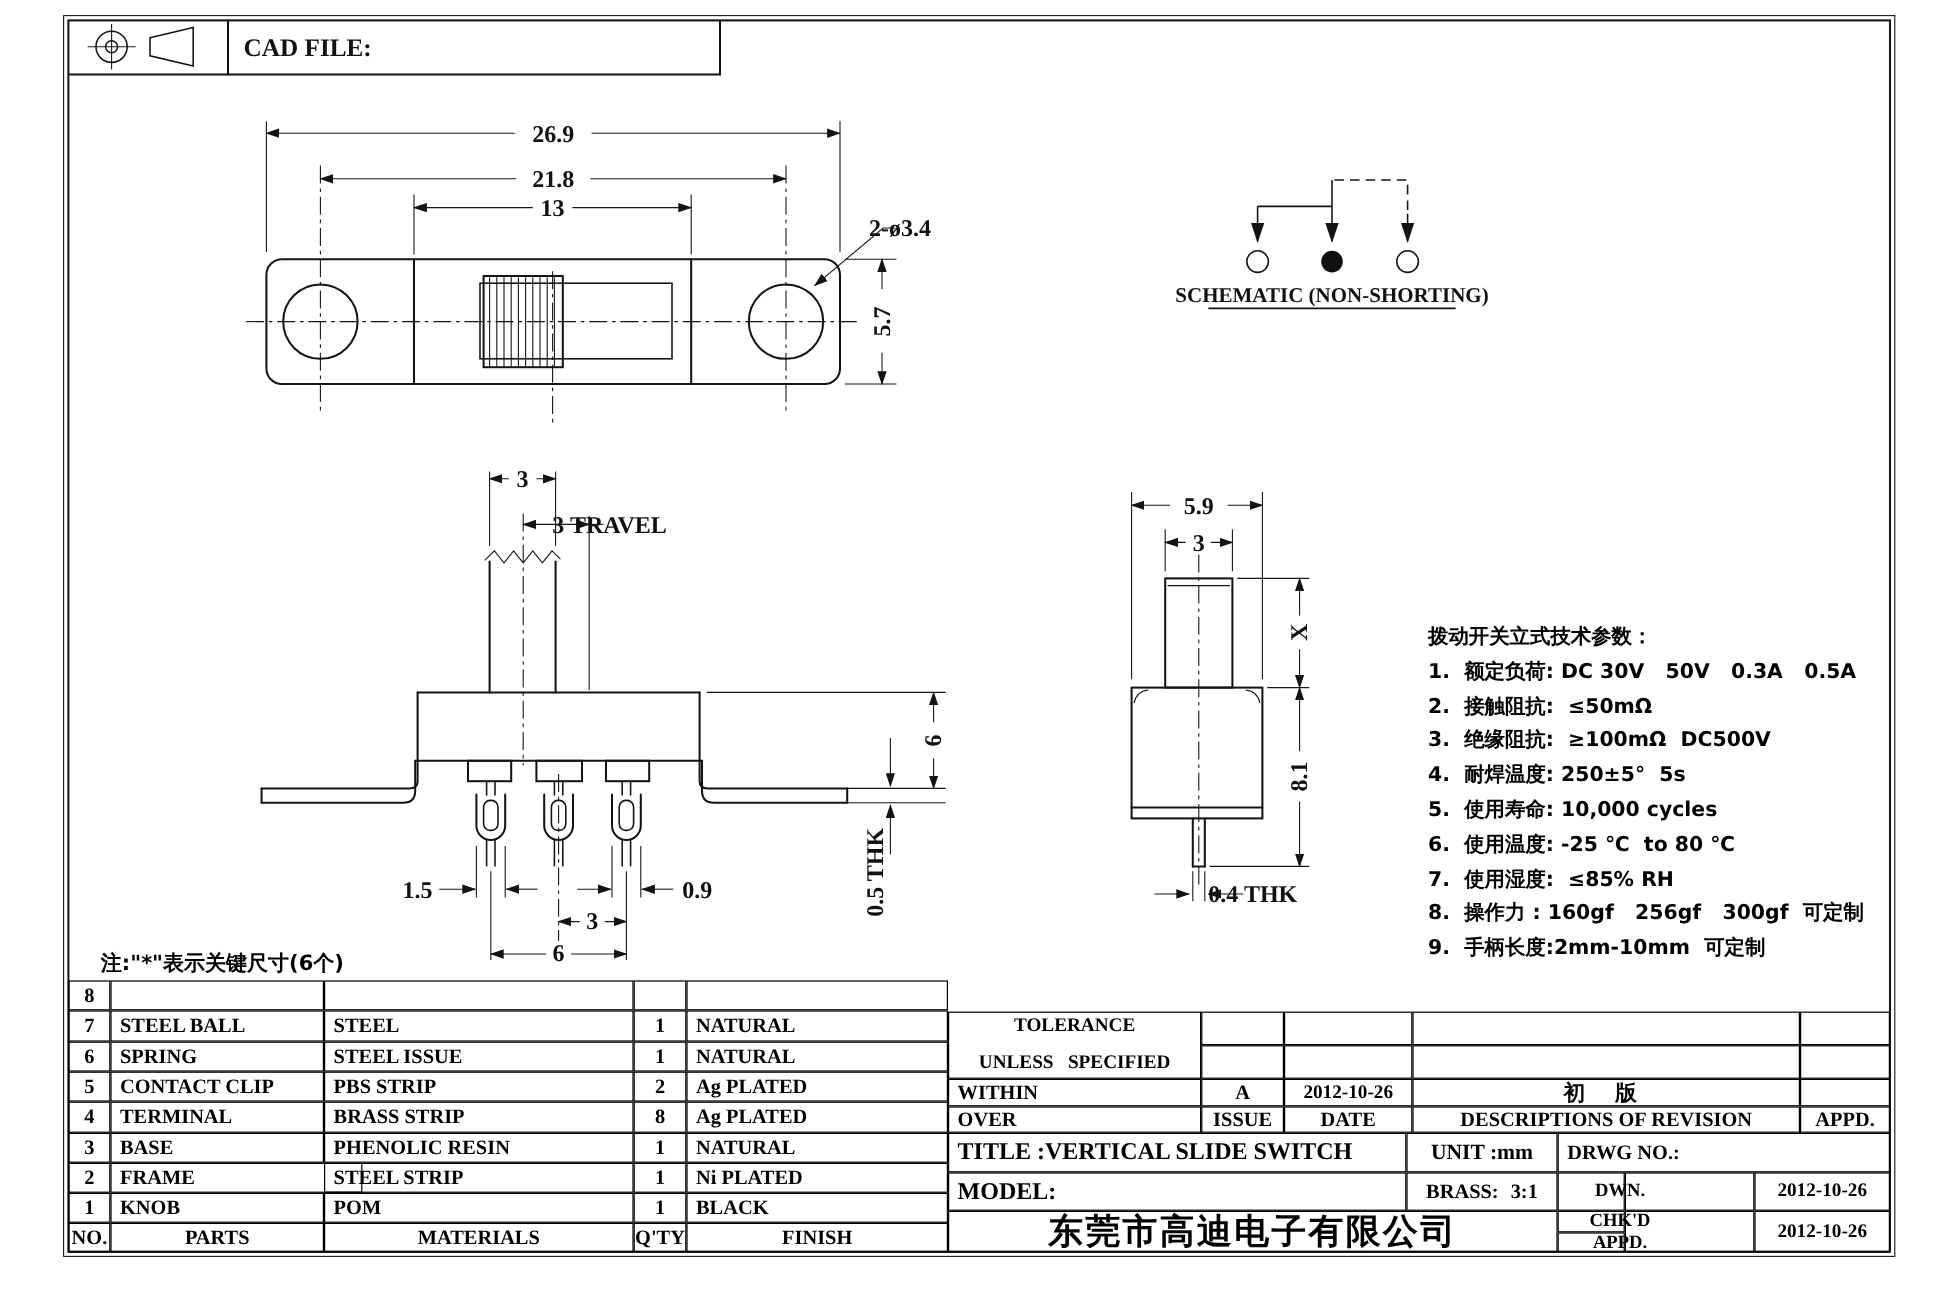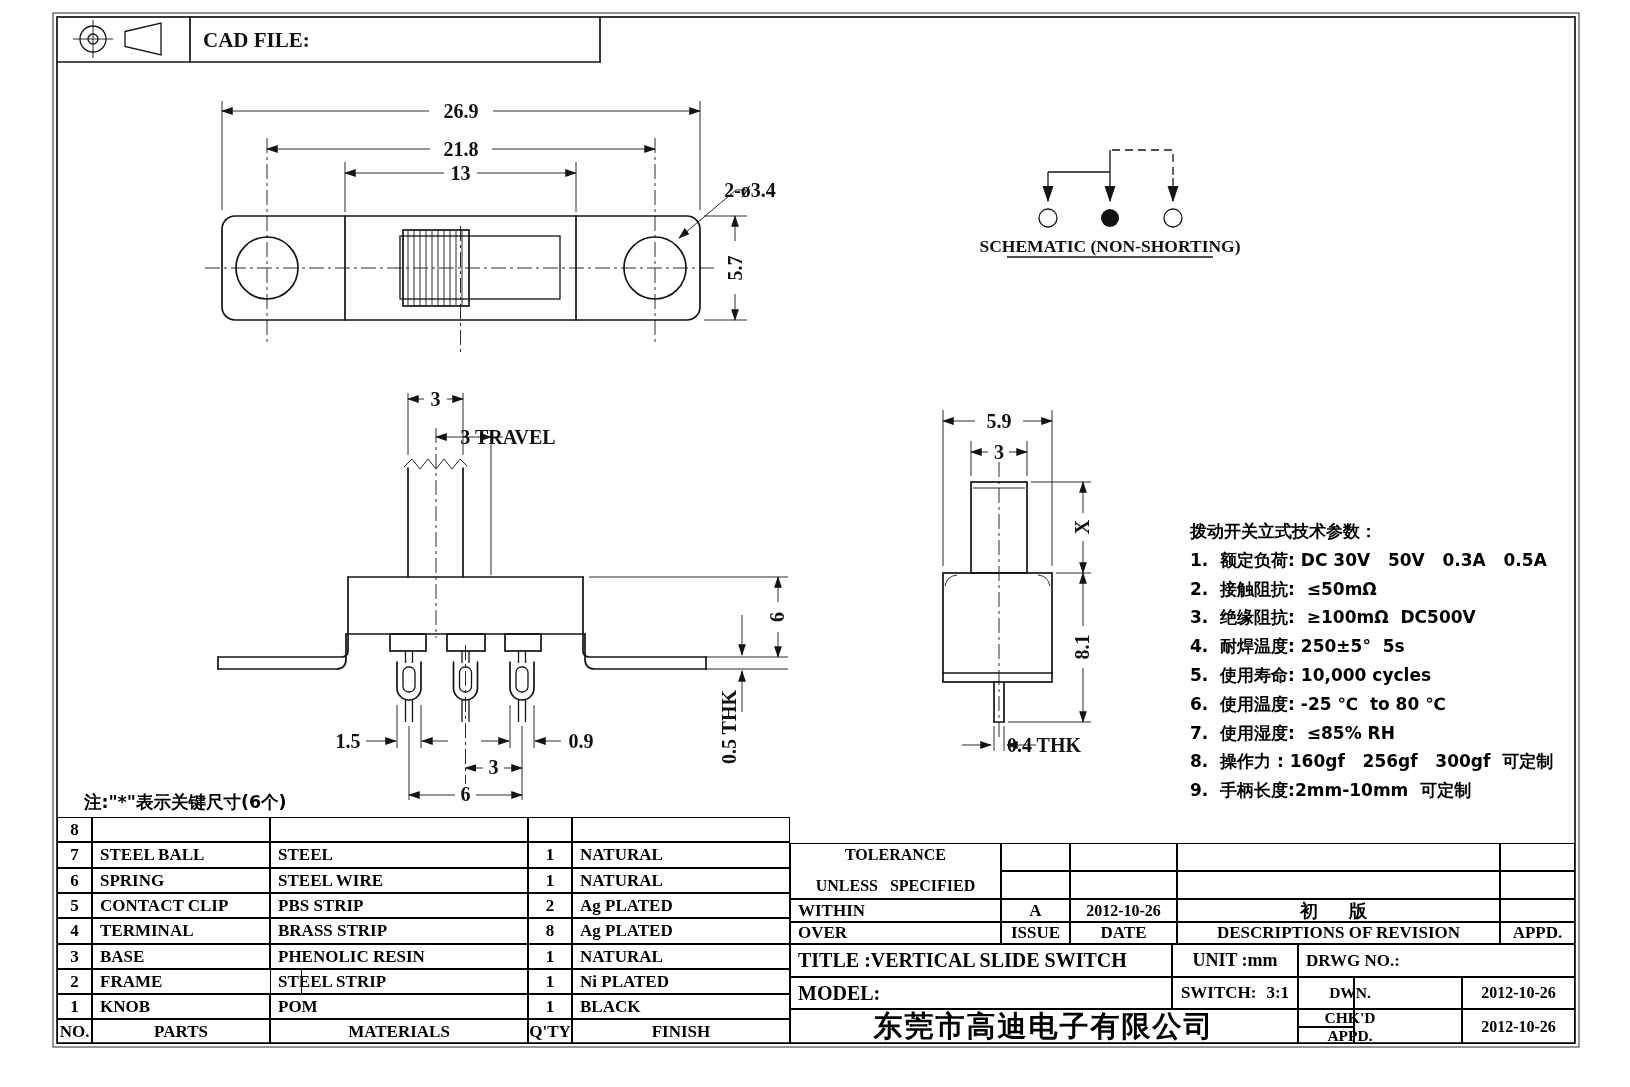--- a/index.html
+++ b/index.html
@@ -20,21 +20,21 @@
   .cell{position:absolute;box-sizing:border-box;border:1.6px solid #000;display:flex;
         align-items:center;justify-content:center;font-weight:bold;font-size:17px;white-space:pre;}
   .cl-left{justify-content:flex-start;padding-left:7px;}
   .specs{position:absolute;left:1190px;top:517px;width:400px;}
   .spec-line{font-family:"DejaVu Sans","Liberation Sans",sans-serif;font-weight:bold;
              font-size:17px;line-height:28.8px;white-space:pre;color:#000;}
   .note{position:absolute;left:84px;top:790px;font-weight:bold;font-size:17.5px;
         font-family:"DejaVu Sans",sans-serif;}
   .two-line{flex-direction:column;line-height:1.3;font-size:16px;gap:10px;}
   .company{font-family:"DejaVu Sans",sans-serif;font-size:29px;letter-spacing:2px;}
-  .rev-desc{letter-spacing:10px;font-size:18px;font-family:Liberation Mono, monospace;}
+  .rev-desc{letter-spacing:10px;font-size:18px;font-family:Liberation Sans, sans-serif;}
   .small-lab{font-size:15.5px;padding-left:48px;}
   .datec{font-size:16px;}
   .tlabel{font-size:20px;}
 </style>
 </head>
 <body>
 
 <div id="sheet">
 
 <svg width="1630" height="1087" viewBox="0 0 1630 1087">
@@ -275,21 +275,21 @@
   <div class="cell cl-left" style="left:572px;top:817px;width:218px;height:25px"></div>
 
   <div class="cell" style="left:57px;top:842px;width:35px;height:26px">7</div>
   <div class="cell cl-left" style="left:92px;top:842px;width:178px;height:26px">STEEL BALL</div>
   <div class="cell cl-left" style="left:270px;top:842px;width:258px;height:26px">STEEL</div>
   <div class="cell" style="left:528px;top:842px;width:44px;height:26px">1</div>
   <div class="cell cl-left" style="left:572px;top:842px;width:218px;height:26px">NATURAL</div>
 
   <div class="cell" style="left:57px;top:868px;width:35px;height:25px">6</div>
   <div class="cell cl-left" style="left:92px;top:868px;width:178px;height:25px">SPRING</div>
-  <div class="cell cl-left" style="left:270px;top:868px;width:258px;height:25px">STEEL WIRE</div>
+  <div class="cell cl-left" style="left:270px;top:868px;width:258px;height:25px">STEEL ISSUE</div>
   <div class="cell" style="left:528px;top:868px;width:44px;height:25px">1</div>
   <div class="cell cl-left" style="left:572px;top:868px;width:218px;height:25px">NATURAL</div>
 
   <div class="cell" style="left:57px;top:893px;width:35px;height:25px">5</div>
   <div class="cell cl-left" style="left:92px;top:893px;width:178px;height:25px">CONTACT CLIP</div>
   <div class="cell cl-left" style="left:270px;top:893px;width:258px;height:25px">PBS STRIP</div>
   <div class="cell" style="left:528px;top:893px;width:44px;height:25px">2</div>
   <div class="cell cl-left" style="left:572px;top:893px;width:218px;height:25px">Ag PLATED</div>
 
   <div class="cell" style="left:57px;top:918px;width:35px;height:26px">4</div>
@@ -353,21 +353,21 @@
     <span>TITLE :</span>
     <span>VERTICAL SLIDE SWITCH</span>
   </div>
   <div class="cell" style="left:1172px;top:944px;width:126px;height:33px;font-size:18px">
     <span>UNIT :</span>
     <span>mm</span>
   </div>
   <div class="cell cl-left" style="left:1298px;top:944px;width:277px;height:33px">DRWG NO.:</div>
   <div class="cell cl-left tlabel" style="left:790px;top:977px;width:382px;height:32px">MODEL:</div>
   <div class="cell" style="left:1172px;top:977px;width:126px;height:32px;gap:10px">
-    <span>SWITCH:</span>
+    <span>BRASS:</span>
     <span>3:1</span>
   </div>
   <div class="cell small-lab" style="left:1298px;top:977px;width:56px;height:32px">DWN.</div>
   <div class="cell" style="left:1354px;top:977px;width:108px;height:32px"></div>
   <div class="cell datec" style="left:1462px;top:977px;width:113px;height:32px">2012-10-26</div>
   <div class="cell company" style="left:790px;top:1009px;width:508px;height:35px">东莞市高迪电子有限公司</div>
   <div class="cell small-lab" style="left:1298px;top:1009px;width:56px;height:18px">CHK'D</div>
   <div class="cell small-lab" style="left:1298px;top:1027px;width:56px;height:17px">APPD.</div>
   <div class="cell" style="left:1354px;top:1009px;width:108px;height:35px"></div>
   <div class="cell datec" style="left:1462px;top:1009px;width:113px;height:35px">2012-10-26</div>

